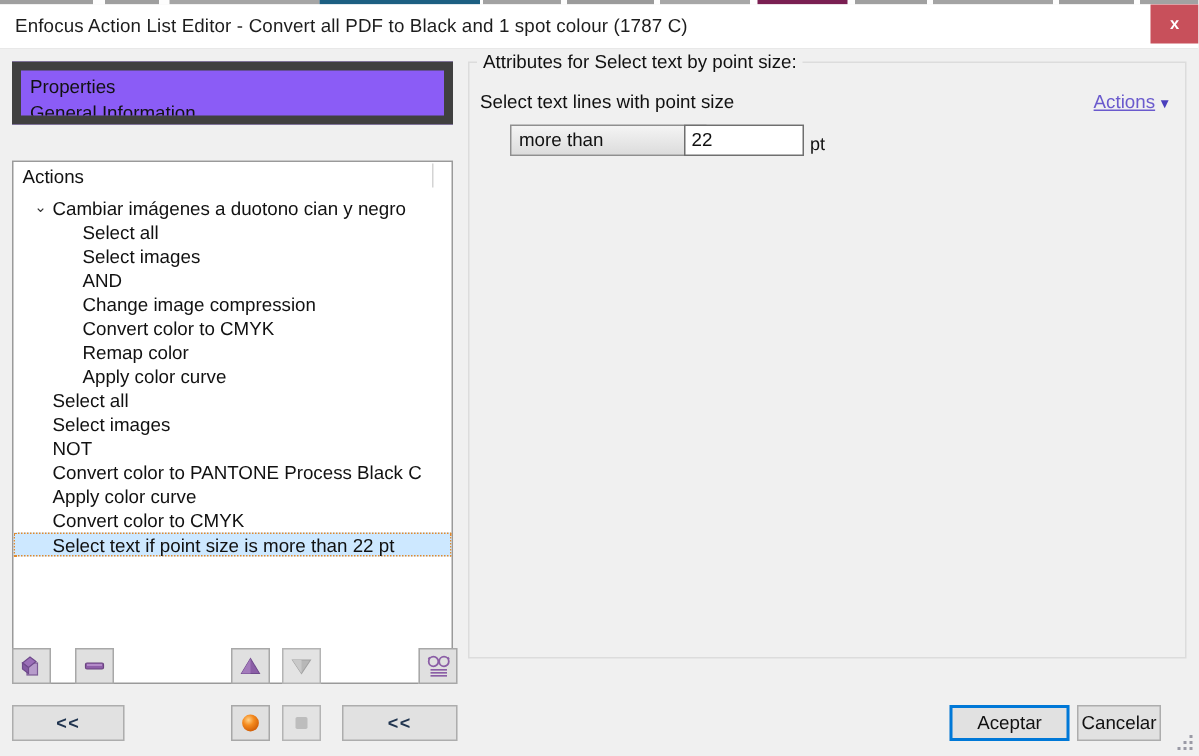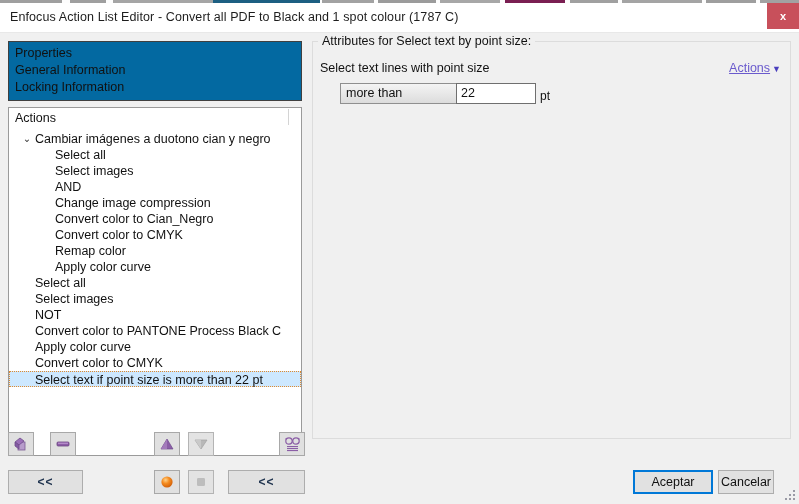--- a/index.html
+++ b/index.html
@@ -69,23 +69,23 @@
     position: absolute;
     left: 0; top: 33px;
     width: 799px; height: 471px;
     background: #f0f0f0;
   }
 
   
   .properties-box {
     position: absolute;
     left: 8px; top: 8px;
-    width: 294px; height: 60px;
-    background: #0369a1;
-    border: 1px solid #404040;
+    width: 294px; height: 42px;
+    background: #8b5cf6;
+    border: 6px solid #404040;
     box-sizing: border-box;
     overflow: hidden;
   }
   .prop-item {
     position: absolute;
     left: 6px;
     font-size: 12.5px;
     color: #111;
     white-space: nowrap;
   }
@@ -329,21 +329,20 @@
 
     <div class="actions-box">
       <div class="actions-header">Actions</div>
       <div class="col-divider"></div>
       <div class="list-rows" id="list-rows">
           <div class="row grp"><span class="chev">⌄</span><span class="txt">Cambiar imágenes a duotono cian y negro</span></div>
           <div class="row lvl1"><span class="txt">Select all</span></div>
           <div class="row lvl1"><span class="txt">Select images</span></div>
           <div class="row lvl1"><span class="txt">AND</span></div>
           <div class="row lvl1"><span class="txt">Change image compression</span></div>
-          <div class="row lvl1"><span class="txt">Convert color to Cian_Negro</span></div>
           <div class="row lvl1"><span class="txt">Convert color to CMYK</span></div>
           <div class="row lvl1"><span class="txt">Remap color</span></div>
           <div class="row lvl1"><span class="txt">Apply color curve</span></div>
           <div class="row lvl0"><span class="txt">Select all</span></div>
           <div class="row lvl0"><span class="txt">Select images</span></div>
           <div class="row lvl0"><span class="txt">NOT</span></div>
           <div class="row lvl0"><span class="txt">Convert color to PANTONE Process Black C</span></div>
           <div class="row lvl0"><span class="txt">Apply color curve</span></div>
           <div class="row lvl0"><span class="txt">Convert color to CMYK</span></div>
           <div class="row lvl0 selected" style="background: rgb(205, 232, 255); border-color: rgb(224, 138, 46);"><span class="txt">Select text if point size is more than 22 pt</span></div>

